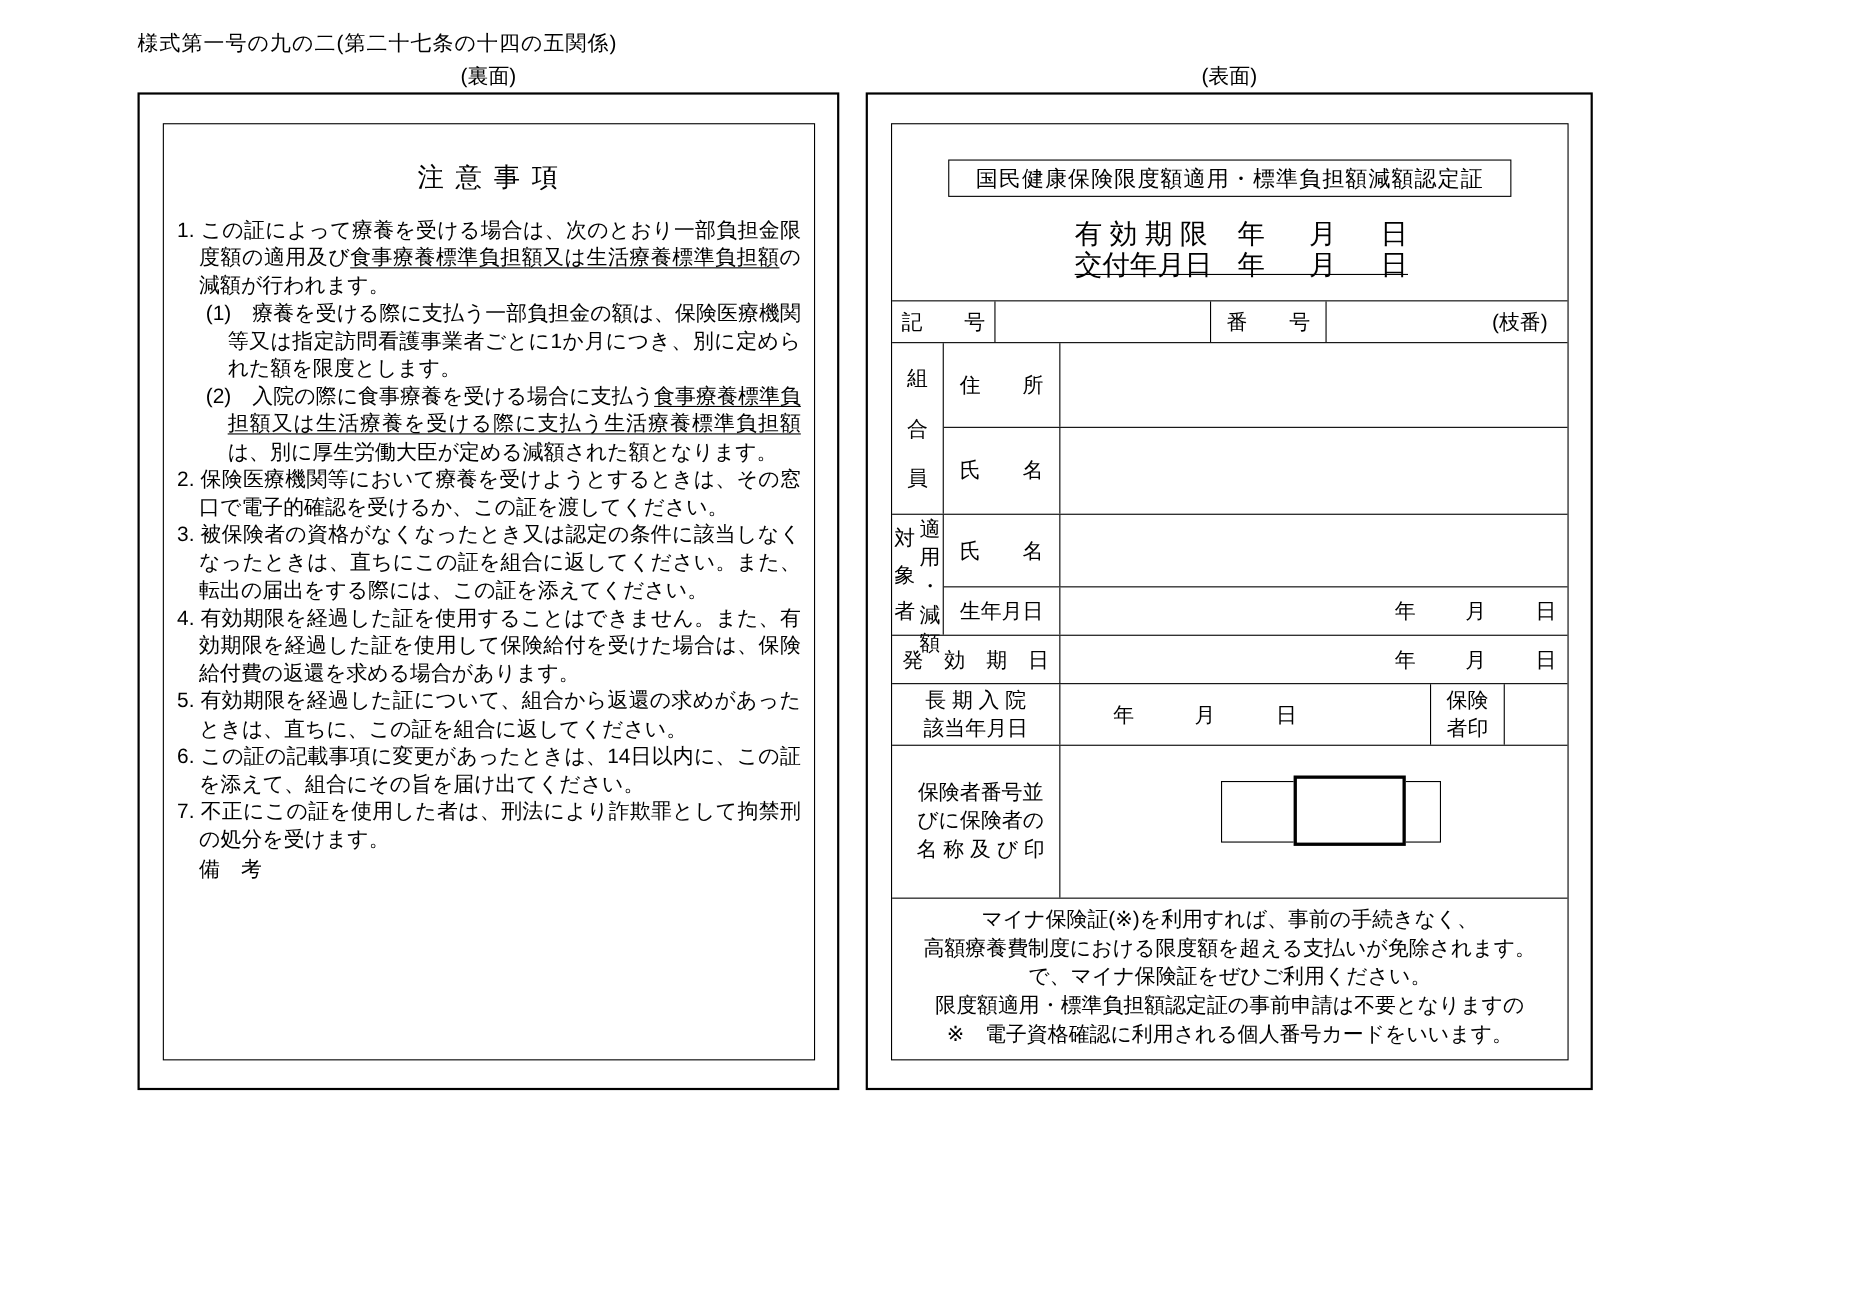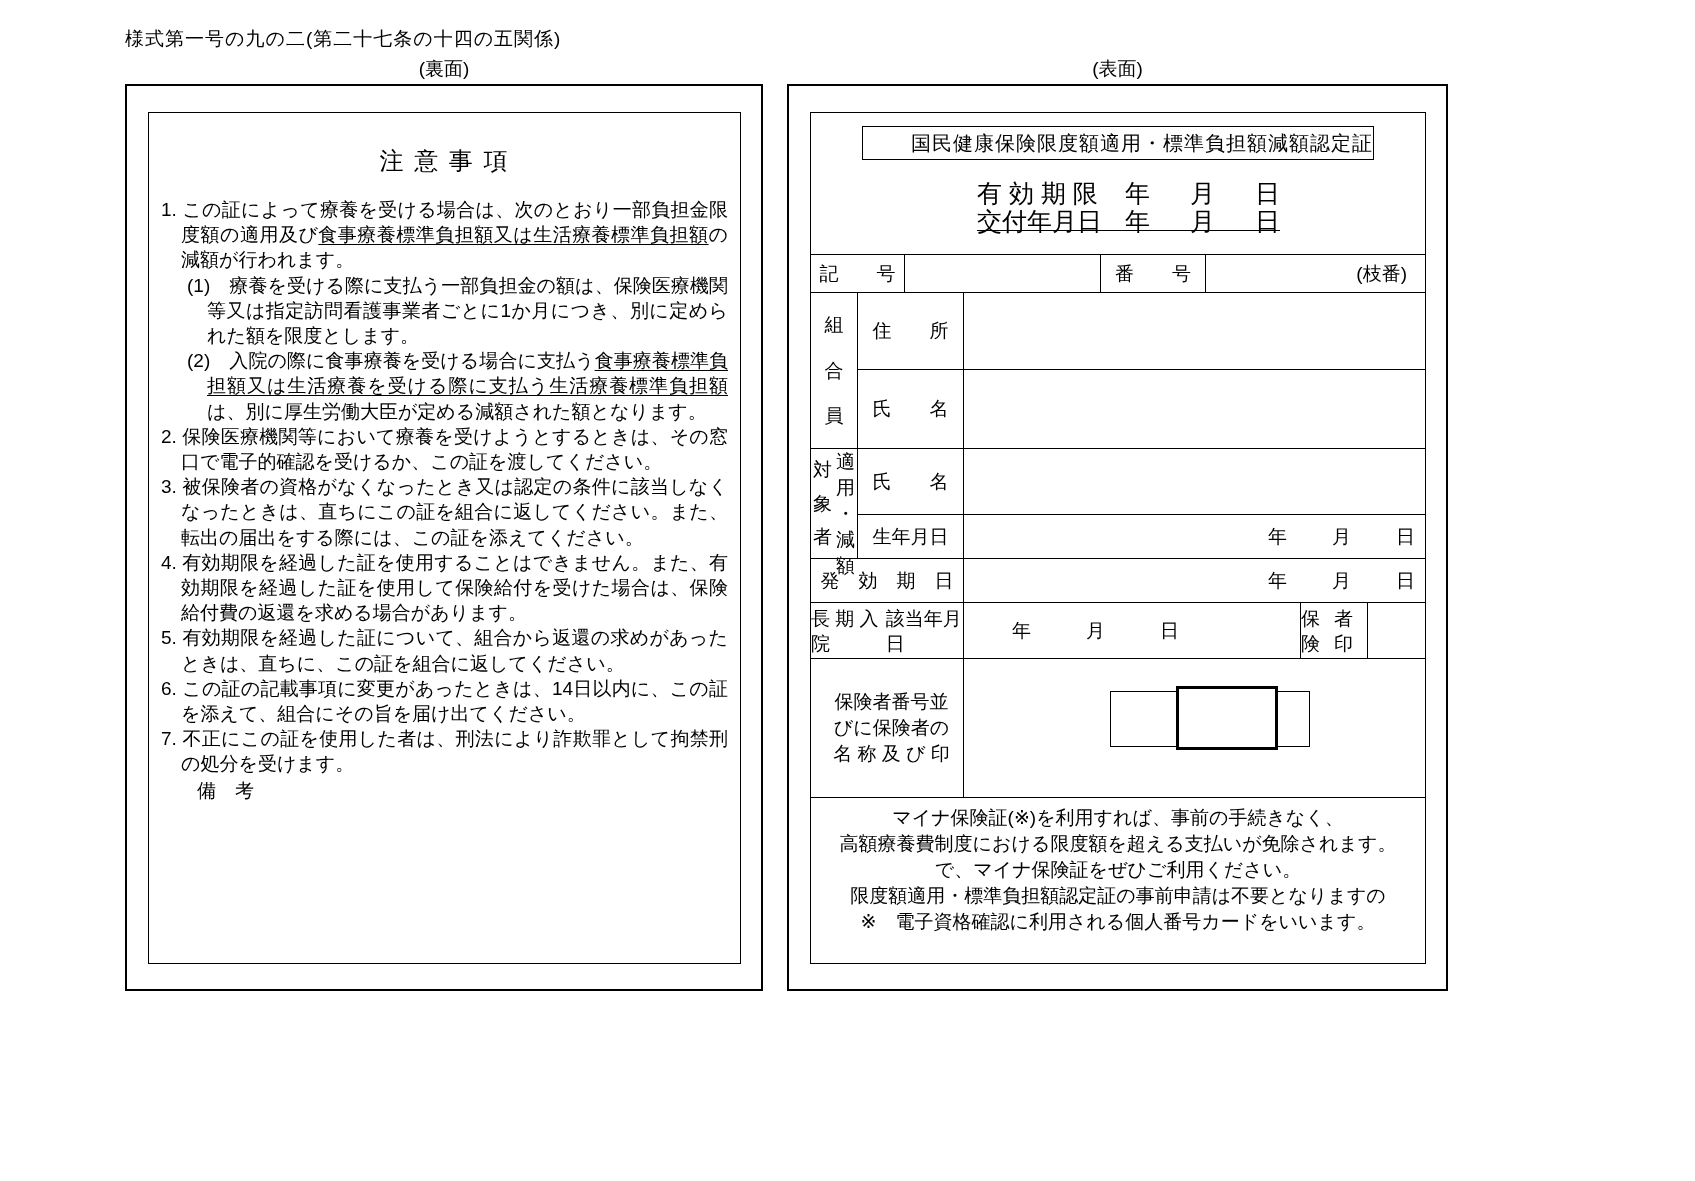--- a/index.html
+++ b/index.html
@@ -16,26 +16,26 @@
   .back-panel  { left:125px; width:638px; }
   .front-panel { left:787px; width:661px; }
   .panel-inner { position:absolute; left:21px; right:20px; top:26px; bottom:25px; border:1px solid #000; }
 
   
   .back-inner { padding:16px 12px 0 12px; }
   .notes-title { text-align:center; font-size:24px; margin:16px 0 20px 0; letter-spacing:2px; }
   .note-item { font-size:19px; line-height:25.2px; text-align:justify; }
   .note-item.lv1 { padding-left:20px; text-indent:-20px; }
   .note-item.lv2 { margin-left:26px; padding-left:20px; text-indent:-20px; }
-  .note-item.memo { margin-left:36px; margin-top:1px; }
+  .note-item.memo { margin-left:20px; margin-top:1px; }
   .note-item .ul { text-decoration: underline; text-underline-offset:3px; }
 
   
-  .cert-title-box { margin:13px auto 0 auto; width:512px; height:34px; border:1px solid #000;
-                    display:flex; align-items:center; justify-content:flex-end; font-size:20px; letter-spacing:1px; }
+  .cert-title-box { margin:32px auto 0 auto; width:512px; height:34px; border:1px solid #000;
+                    display:flex; align-items:center; justify-content:center; font-size:20px; letter-spacing:1px; }
   .date-lines { margin:17px 0 0 166px; font-size:25px; }
   .date-line { height:27px; width:-moz-fit-content; width:fit-content; white-space:nowrap; }
   .date-line .dlabel { display:inline-block; width:148px; }
   .date-line .yy, .date-line .mm { margin-right:40px; }
   .date-line.underlined { border-bottom:1px solid #000; height:26px; margin-top:1px; }
 
   .tbl { margin-top:23px; border-top:1px solid #000; border-bottom:1px solid #000; font-size:19px; }
   .tbl > * + * { border-top:1px solid #000; }
   .trow { display:flex; }
   .trow > * + * { border-left:1px solid #000; }
@@ -51,21 +51,21 @@
   .vstack { display:flex; flex-direction:column; align-items:center; justify-content:space-evenly; height:100%; font-size:19px; }
   .vpair { display:flex; flex-direction:row; align-items:stretch; justify-content:center; gap:2px; width:100%; }
   .vpair .vstack { width:21px; }
 
   .ymd-right { justify-content:flex-end; padding-right:10px; }
   .ymd-right span + span { margin-left:45px; }
   .ymd-left { padding-left:48px; }
   .ymd-left span + span { margin-left:55px; }
 
   .branch-cell { justify-content:flex-end; padding-right:18px; }
-  .two-line { display:flex; flex-direction:row; align-items:center; justify-content:center; line-height:25px; }
+  .two-line { display:flex; flex-direction:column; align-items:center; justify-content:center; line-height:25px; }
   .three-line { display:flex; flex-direction:column; justify-content:center; line-height:26px; padding-left:9px; }
 
   .seal-area { position:relative; }
   .seal-outer { position:absolute; left:146px; top:32px; width:200px; height:56px; border:1px solid #000; }
   .seal-inner { position:absolute; left:212px; top:27px; width:102px; height:64px; border:3px solid #000; background:#fff; }
 
   .front-note { margin-top:7px; text-align:center; font-size:19px; line-height:26px; }
 </style>
 </head>
 <body>

